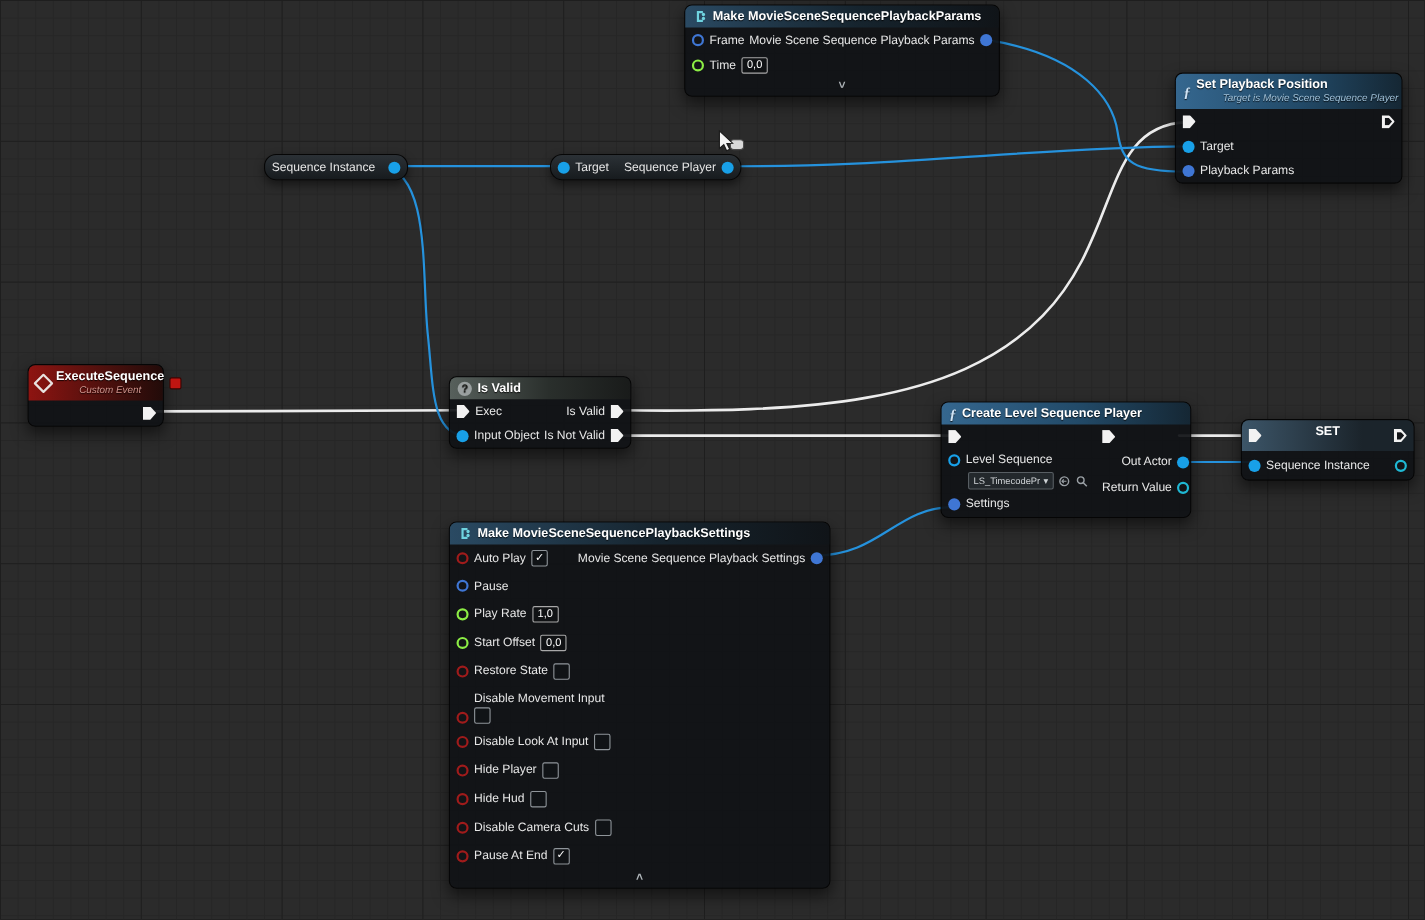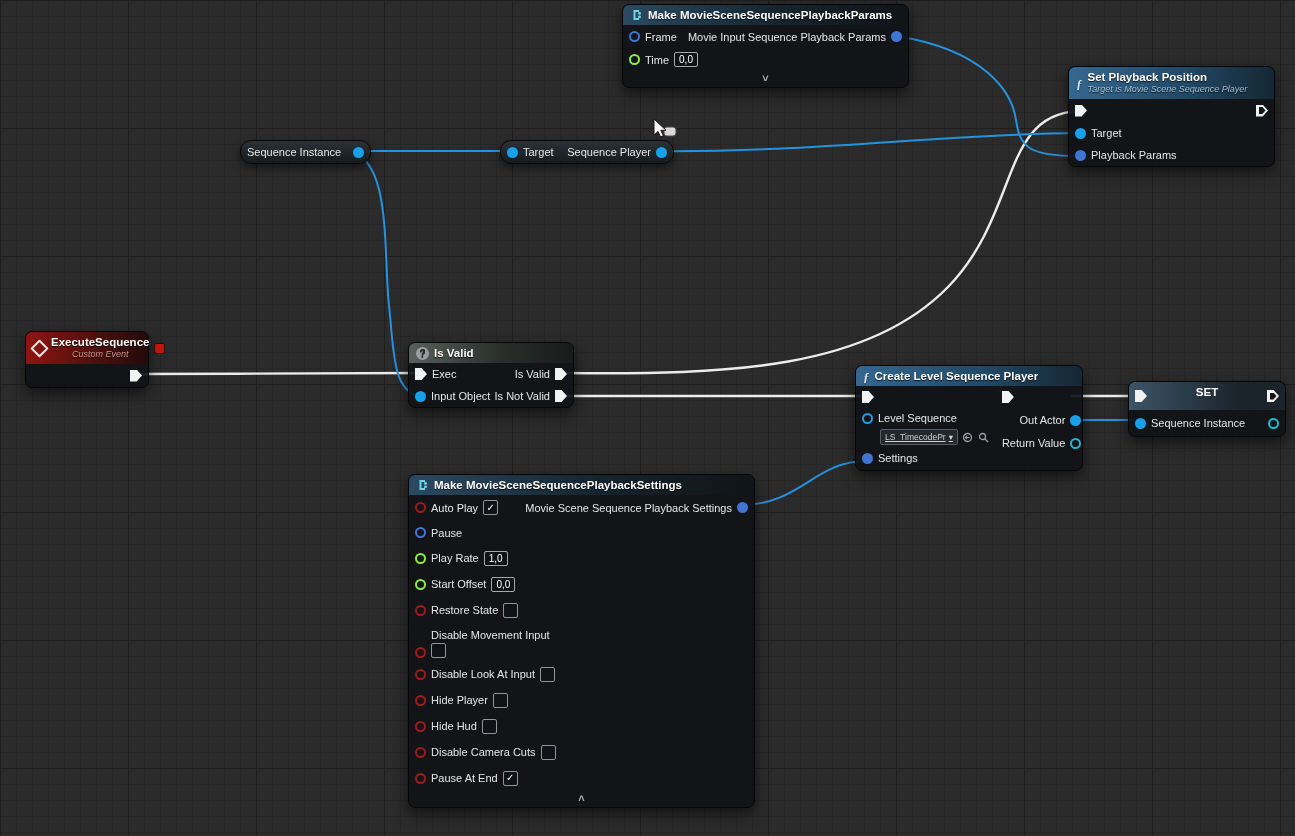--- a/index.html
+++ b/index.html
@@ -27,21 +27,21 @@
     text-shadow:0 1px 1px rgba(0,0,0,.8);white-space:nowrap;
   }
   .hdr.two{height:32px;}
   .hdr-make{background:linear-gradient(90deg,#2a4a63 0%,#16242e 55%,#101418 100%);}
   .hdr-fn{background:linear-gradient(90deg,#35678f 0%,#224a68 55%,#152734 100%);}
   .hdr-ev{background:linear-gradient(90deg,#8e1411 0%,#4a100d 60%,#220b09 100%);}
   .hdr-macro{background:linear-gradient(90deg,#57605c 0%,#2a2f2c 55%,#191b1a 100%);}
   .hdr-set{background:linear-gradient(90deg,#3c5568 0%,#1b242b 70%);border-radius:6px 6px 0 0;position:relative;height:28px;}
   .hdrcol{display:flex;flex-direction:column;line-height:12px;}
   .sub{font-weight:normal;font-style:italic;font-size:9px;}
-  .sub-fn{color:#9fc0d8;}
+  .sub-fn{color:#9fc0d8;margin-left:24px;}
   .sub-ev{color:#d0938c;text-align:center;}
   .row{display:flex;align-items:center;justify-content:space-between;padding:0 6px;min-height:23px;}
   .pl{display:flex;align-items:center;gap:5px;}
   .pr{display:flex;align-items:center;gap:5px;margin-left:auto;}
   .lbl{white-space:nowrap;}
   
   .p{width:11px;height:11px;border-radius:50%;box-sizing:border-box;flex:none;}
   .p.f{background:var(--c);}
   .p.h{border:2.5px solid var(--c);background:transparent;}
   .c-obj{--c:#18a0e8;}
@@ -55,21 +55,21 @@
   .x.h::after{content:"";position:absolute;left:2.5px;top:2.5px;right:2.5px;bottom:2.5px;
      clip-path:polygon(0 0,55% 0,100% 50%,55% 100%,0 100%);background:#131518;}
   
   .vb{border:1px solid #a8a8a8;background:#101214;border-radius:2px;
       padding:0 4px;font-size:10px;line-height:13px;color:#fff;}
   .cb{width:13px;height:13px;border:1px solid #8f959a;background:#101316;border-radius:2px;
       display:flex;align-items:center;justify-content:center;
       font-size:10px;line-height:10px;color:#fff;flex:none;}
   .dd{display:flex;align-items:center;gap:3px;border:1px solid #585e63;background:#23282c;
       color:#cfd3d6;font-size:8.5px;height:14px;padding:0 4px;border-radius:2px;max-width:78px;
-      white-space:nowrap;overflow:hidden;text-decoration:underline;}
+      white-space:nowrap;overflow:hidden;}
   .mini-ico{display:flex;align-items:center;justify-content:center;width:13px;height:13px;color:#9aa0a5;}
   .getter{
     position:absolute;height:22px;display:flex;align-items:center;gap:5px;
     background:linear-gradient(180deg,#2b3136 0%,#171b1e 100%);
     border:1px solid #060606;border-radius:11px;color:#e6e6e6;
     font-size:11px;padding:0 6px;box-shadow:0 4px 9px rgba(0,0,0,.5);
   }
   .chev{display:flex;justify-content:center;color:#aeb4b8;font-size:11px;line-height:12px;
         padding:1px 0 3px 0;font-weight:bold;}
   .qicon{width:13px;height:13px;border-radius:50%;background:#9aa0a0;color:#20221f;
@@ -113,21 +113,21 @@
           </svg>
       </span>
       <span class="lbl">Make MovieSceneSequencePlaybackParams</span>
     </div>
     <div class="row">
       <div class="pl">
         <span class="p h c-struct"></span>
         <span class="lbl">Frame</span>
       </div>
       <div class="pr">
-        <span class="lbl">Movie Input Sequence Playback Params</span>
+        <span class="lbl">Movie Scene Sequence Playback Params</span>
         <span class="p f c-struct"></span>
       </div>
     </div>
     <div class="row" style="justify-content:flex-start;">
       <div class="pl">
         <span class="p h c-float"></span>
         <span class="lbl">Time</span>
         <span class="vb">0,0</span>
       </div>
     </div>

